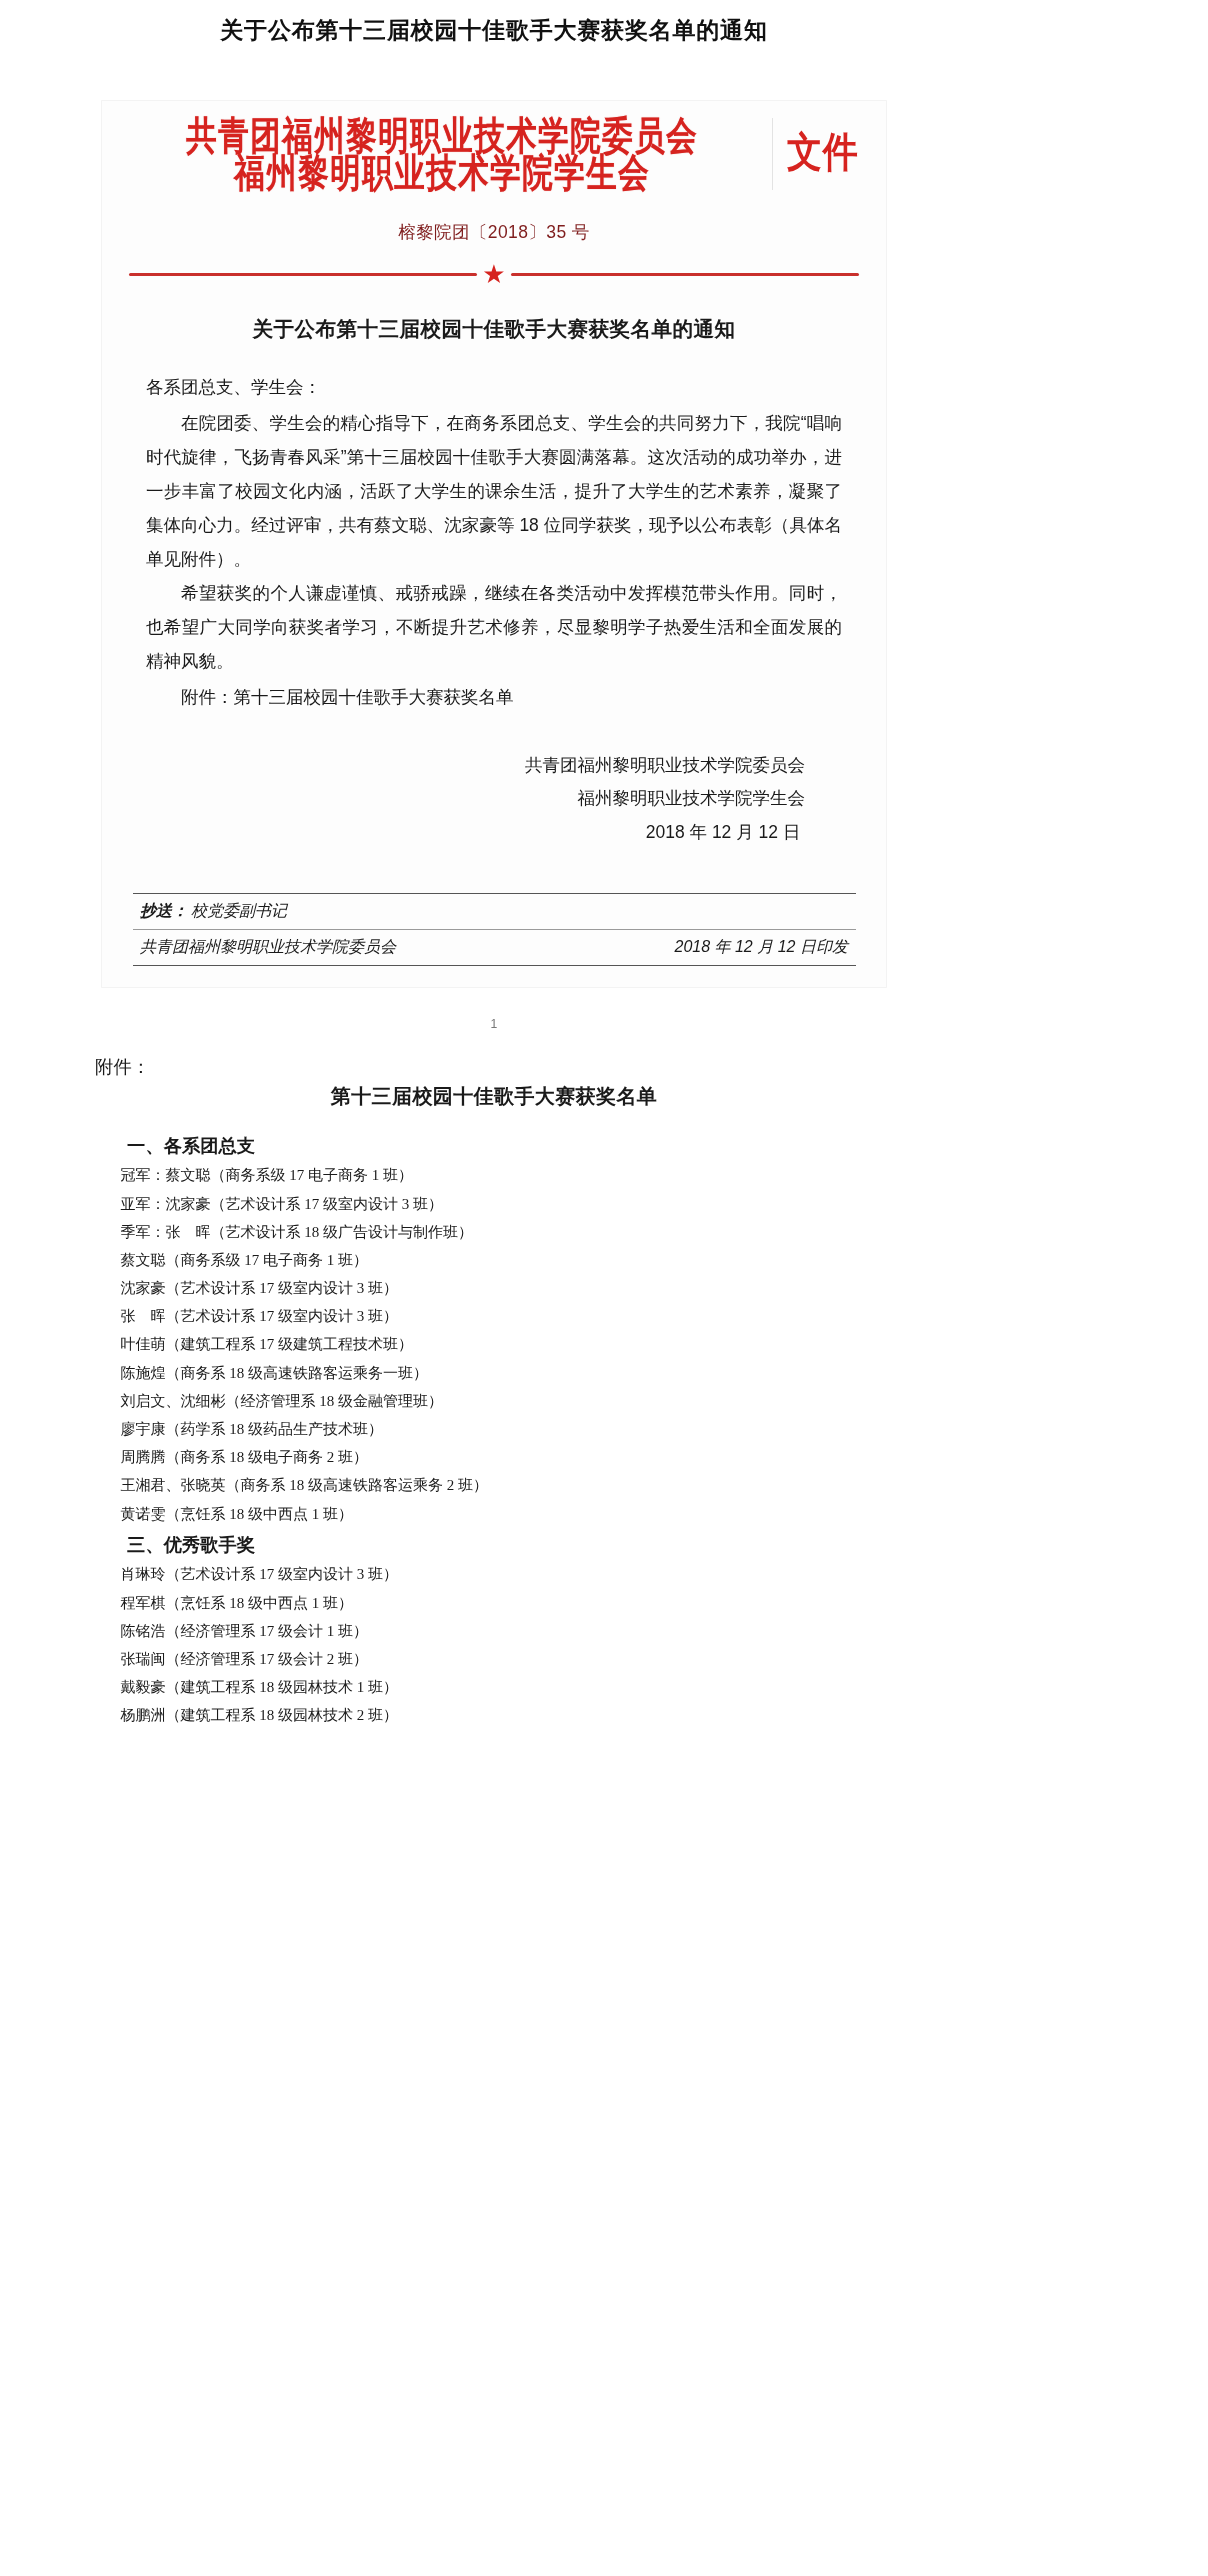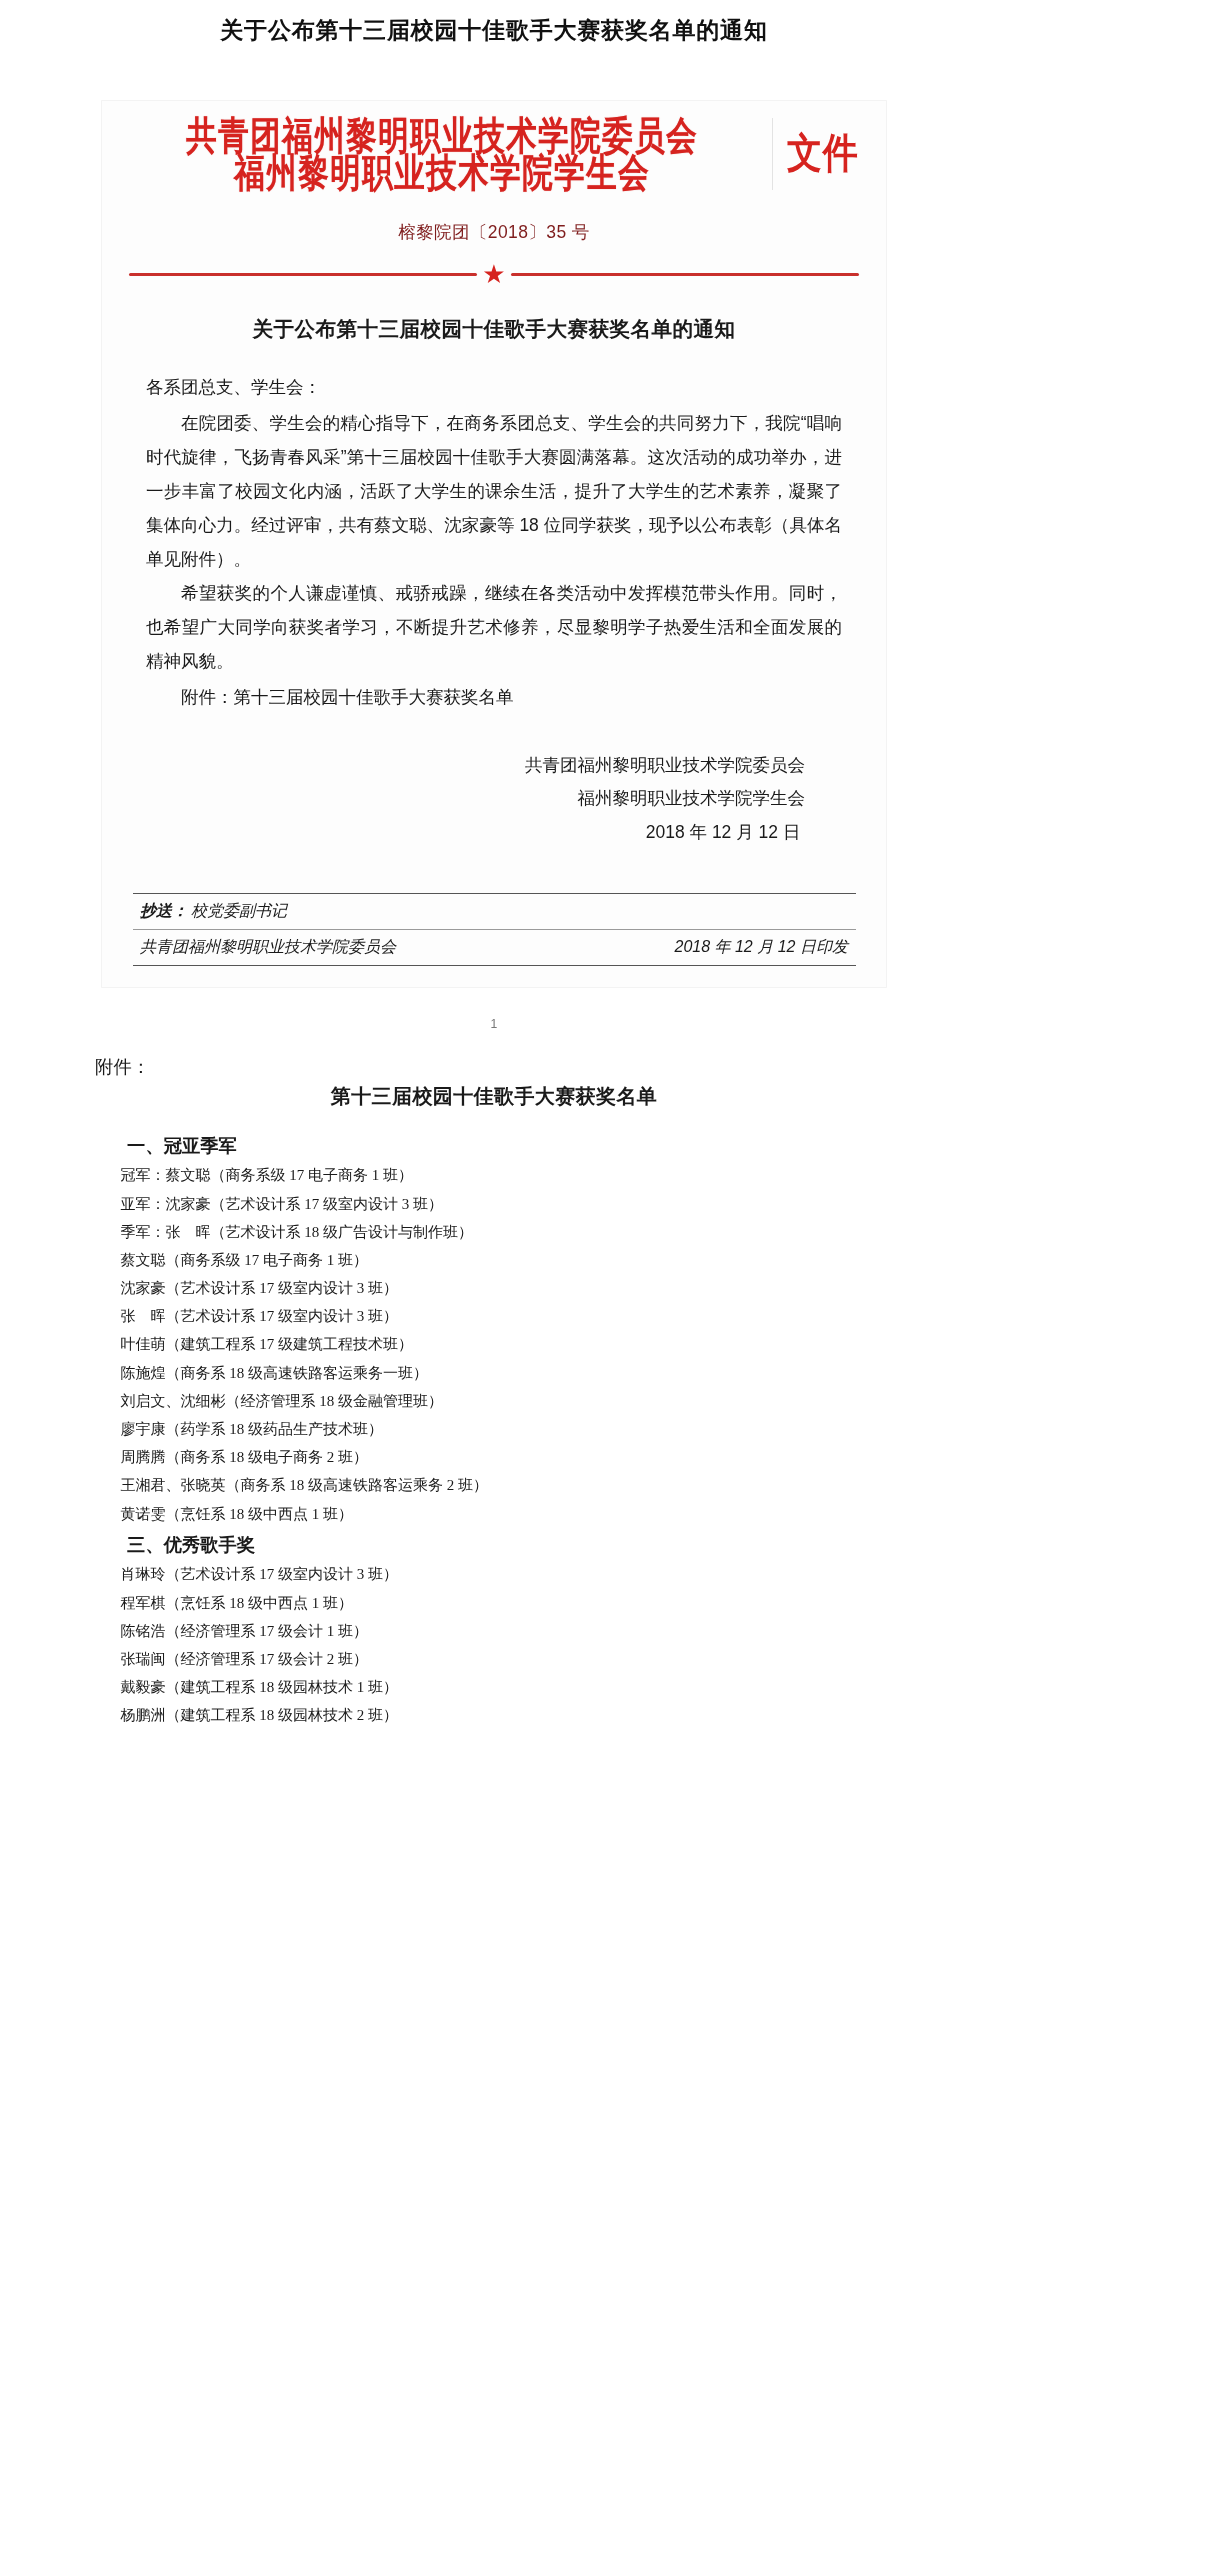--- a/index.html
+++ b/index.html
@@ -58,20 +58,21 @@
     text-align:center;
     transform:scaleY(1.28);
     transform-origin:center;
     text-shadow:0 0 0.8px rgba(214,35,31,.5);
   }
   .lh-right{
     flex:0 0 84px;
     display:flex;
     align-items:center;
     justify-content:center;
+    font-family:Liberation Serif, serif;
   }
   .lh-wenjian{
     color:#d6231f;
     font-weight:700;
     font-size:35px;
     line-height:1.05;
     letter-spacing:0.8px;
     text-align:center;
     transform:scaleY(1.18);
   }
@@ -232,21 +233,21 @@
 
   </div>
 
   <div class="pagebreak">1</div>
 
   <div class="attachment">
     <div class="att-label">附件：</div>
     <div class="att-title">第十三届校园十佳歌手大赛获奖名单</div>
 
     <div>
-      <div class="sec-head">一、冠亚季军</div>
+      <div class="sec-head">一、各系团总支</div>
       <div class="entry">冠军：蔡文聪（商务系级 17 电子商务 1 班）</div>
       <div class="entry">亚军：沈家豪（艺术设计系 17 级室内设计 3 班）</div>
       <div class="entry">季军：张　晖（艺术设计系 18 级广告设计与制作班）</div>
     </div>
 
     <div>
       <div class="entry">蔡文聪（商务系级 17 电子商务 1 班）</div>
       <div class="entry">沈家豪（艺术设计系 17 级室内设计 3 班）</div>
       <div class="entry">张　晖（艺术设计系 17 级室内设计 3 班）</div>
       <div class="entry">叶佳萌（建筑工程系 17 级建筑工程技术班）</div>

